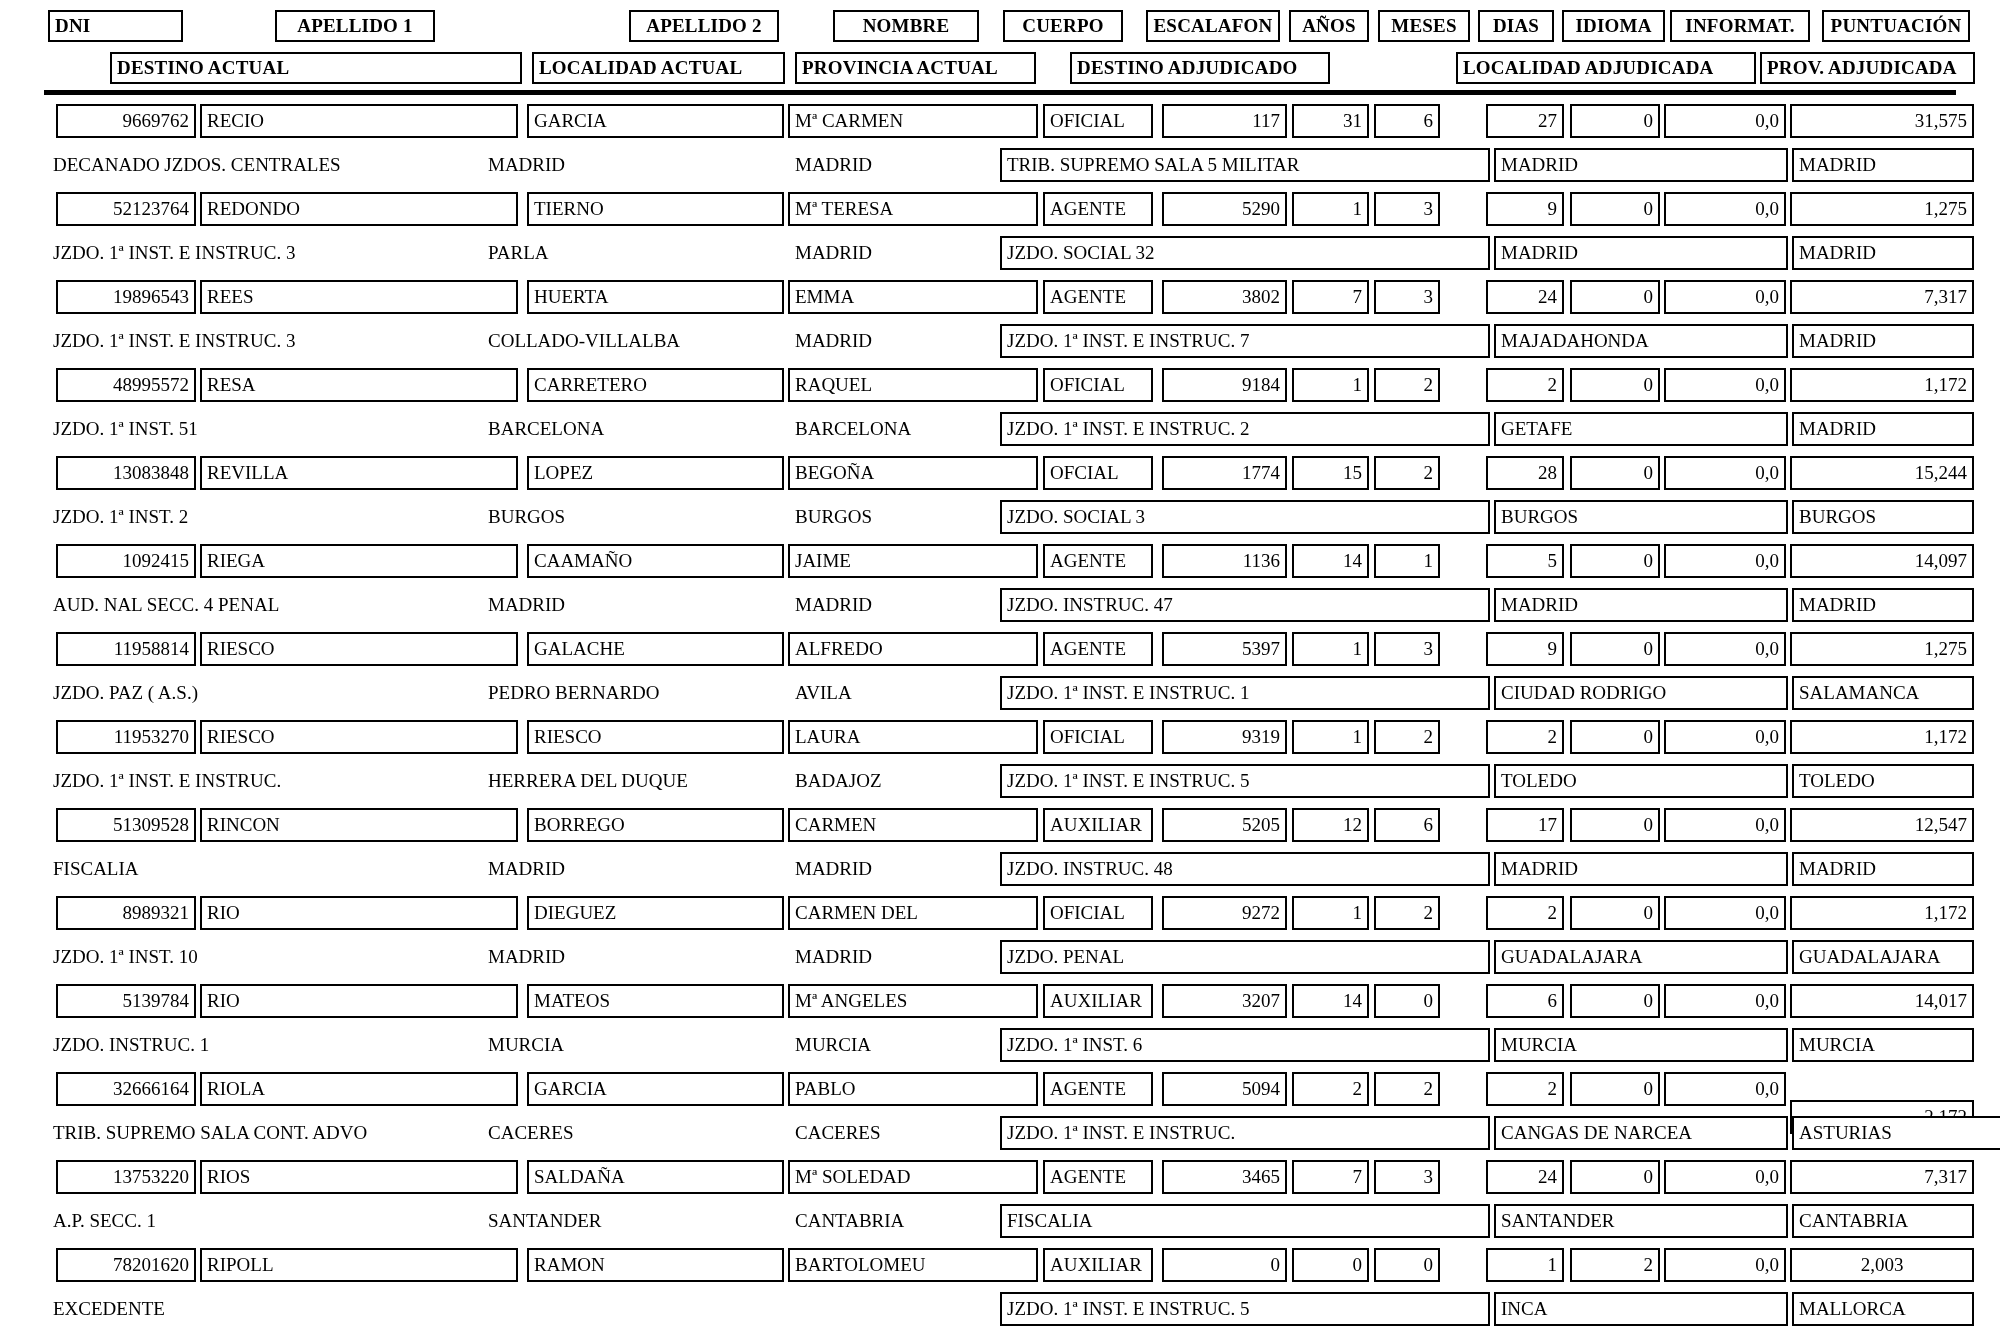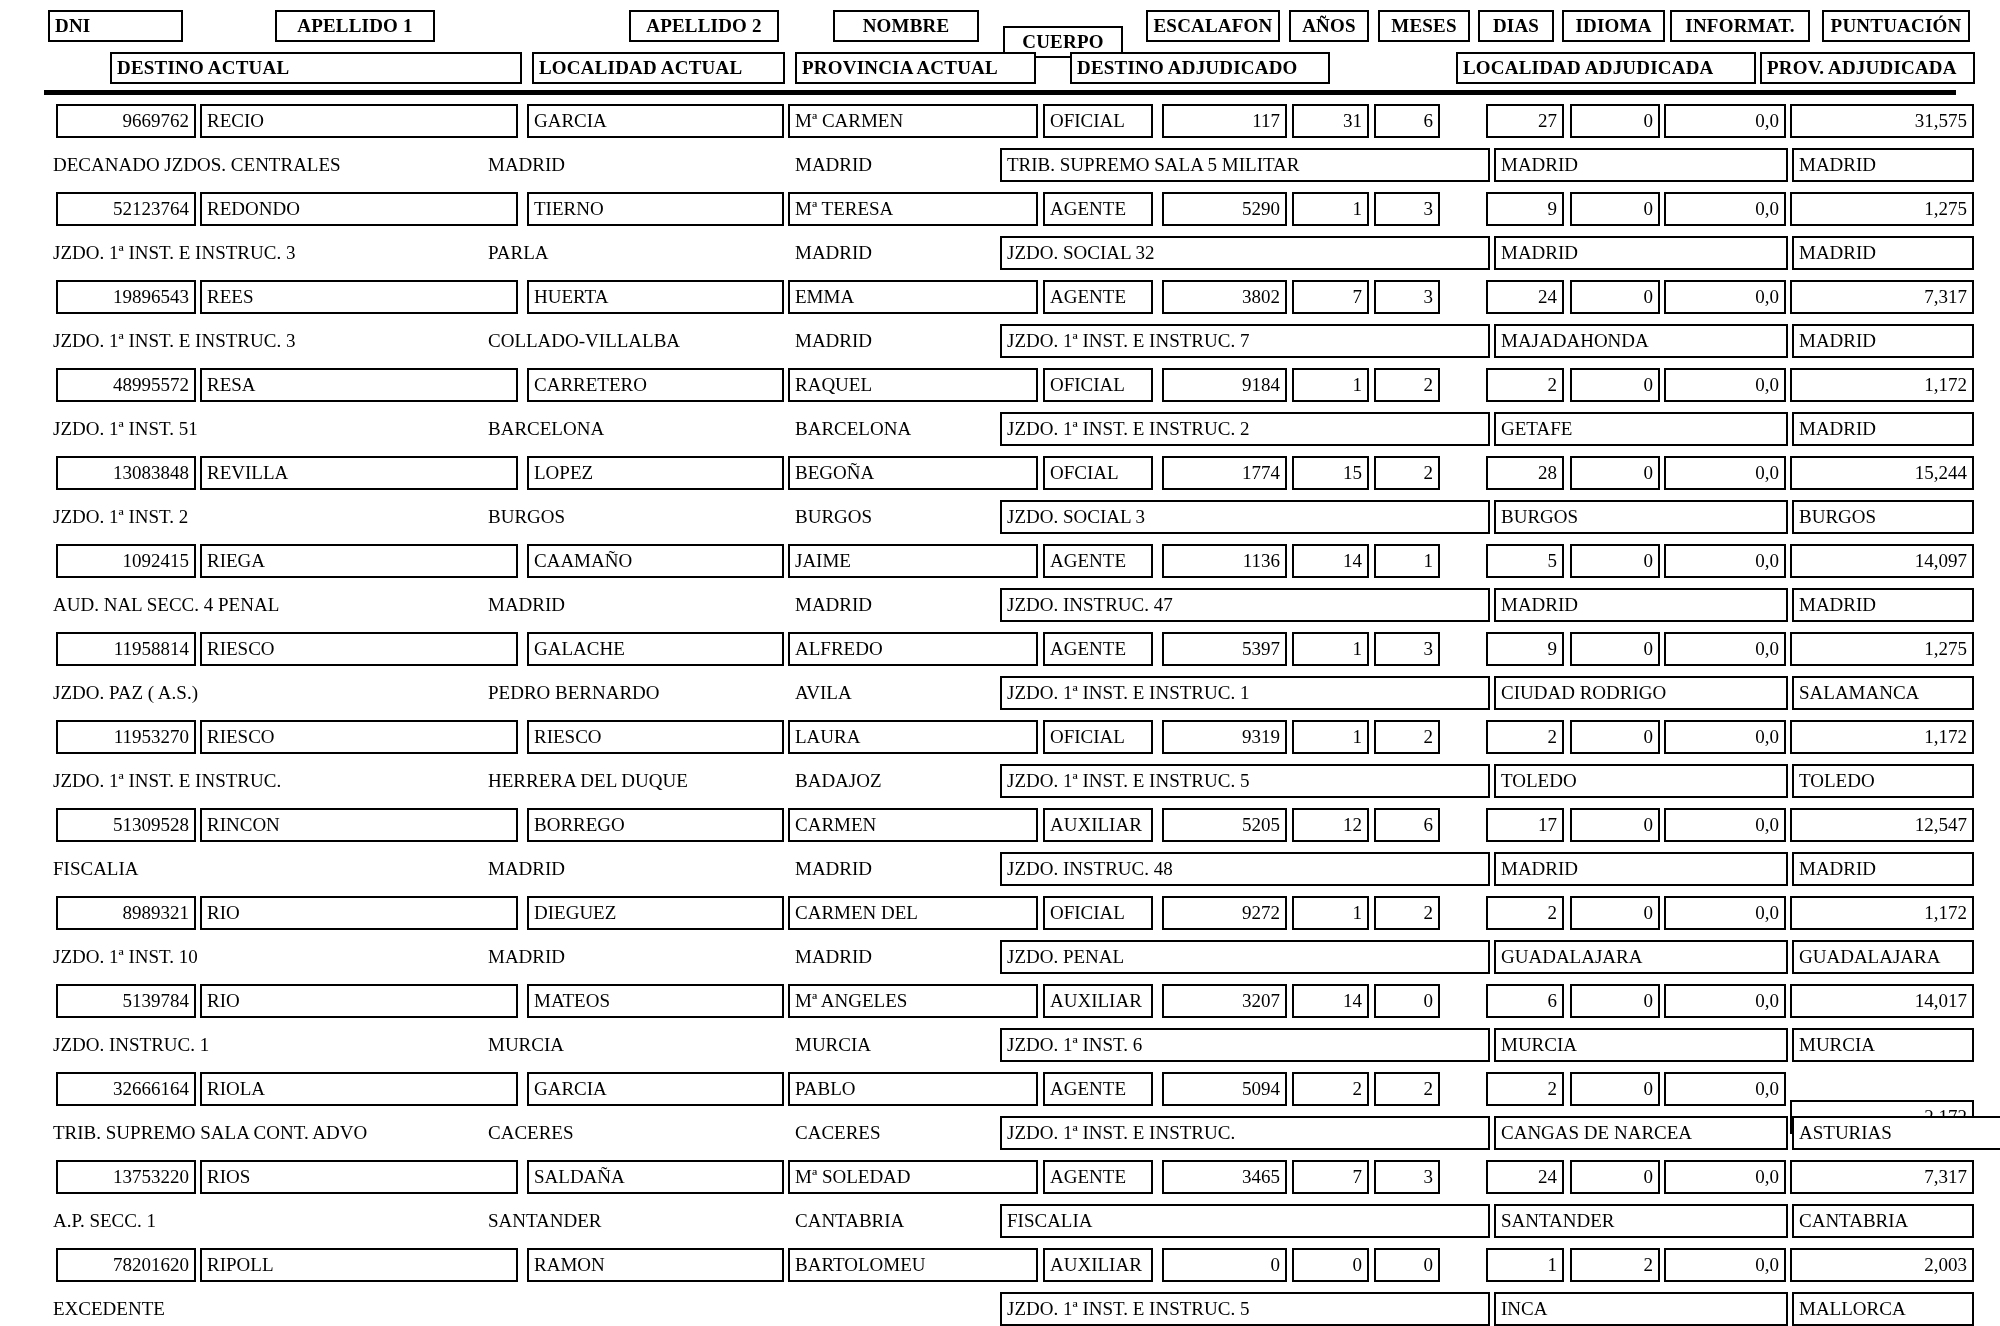--- a/index.html
+++ b/index.html
@@ -99,21 +99,21 @@
 </head>
 <body>
 
 <div class="page">
 
   <div class="header">
     <span class="cell h-left" style="left:48px;  top:10px; width:135px;">DNI</span>
     <span class="cell" style="left:275px; top:10px; width:160px;">APELLIDO 1</span>
     <span class="cell" style="left:592px; top:10px; width:150px;margin-left:37px;">APELLIDO 2</span>
     <span class="cell" style="left:833px; top:10px; width:146px;">NOMBRE</span>
-    <span class="cell" style="left:1003px;top:26px; width:120px;text-align:center;">CUERPO</span>
+    <span class="cell" style="left:1003px;top:10px; width:120px;text-align:center;">CUERPO</span>
     <span class="cell" style="left:1146px;top:10px; width:134px;">ESCALAFON</span>
     <span class="cell" style="left:1289px;top:10px; width:80px;">AÑOS</span>
     <span class="cell" style="left:1378px;top:10px; width:92px;">MESES</span>
     <span class="cell" style="left:1478px;top:10px; width:76px;">DIAS</span>
     <span class="cell" style="left:1562px;top:10px; width:103px;">IDIOMA</span>
     <span class="cell" style="left:1670px;top:10px; width:140px;">INFORMAT.</span>
     <span class="cell" style="left:1822px;top:10px; width:148px;">PUNTUACIÓN</span>
 
     <span class="cell h-left" style="left:110px; top:52px; width:412px;">DESTINO ACTUAL</span>
     <span class="cell h-left" style="left:532px; top:52px; width:253px;">LOCALIDAD ACTUAL</span>
@@ -443,21 +443,21 @@
           <span class="cell" style="left: 200px; width: 318px;">RIPOLL</span>
           <span class="cell" style="left: 527px; width: 257px;">RAMON</span>
           <span class="cell" style="left: 788px; width: 250px;">BARTOLOMEU</span>
           <span class="cell" style="left: 1043px; width: 110px;">AUXILIAR</span>
           <span class="cell num" style="left: 1162px; width: 125px;">0</span>
           <span class="cell num" style="left: 1292px; width: 77px;">0</span>
           <span class="cell num" style="left: 1374px; width: 66px;">0</span>
           <span class="cell num" style="left: 1486px; width: 78px;">1</span>
           <span class="cell num" style="left: 1570px; width: 90px;">2</span>
           <span class="cell num" style="left: 1664px; width: 122px;">0,0</span>
-          <span class="cell num" style="left: 1790px; width: 184px;">2,003</span>
+          <span class="cell num" style="left: 1790px; width: 184px; text-align: center;">2,003</span>
         </div>
         <div class="line2">
           <span class="plain" style="left: 48px; width: 430px;">EXCEDENTE</span>
           <span class="plain" style="left: 483px; width: 270px; border: none;"></span>
           <span class="plain" style="left: 790px; width: 230px; border: none;"></span>
           <span class="cell" style="left: 1000px; width: 490px;">JZDO. 1ª INST. E INSTRUC. 5</span>
           <span class="cell" style="left: 1494px; width: 294px;">INCA</span>
           <span class="cell" style="left: 1792px; width: 182px;">MALLORCA</span>
         </div>
       </div>

